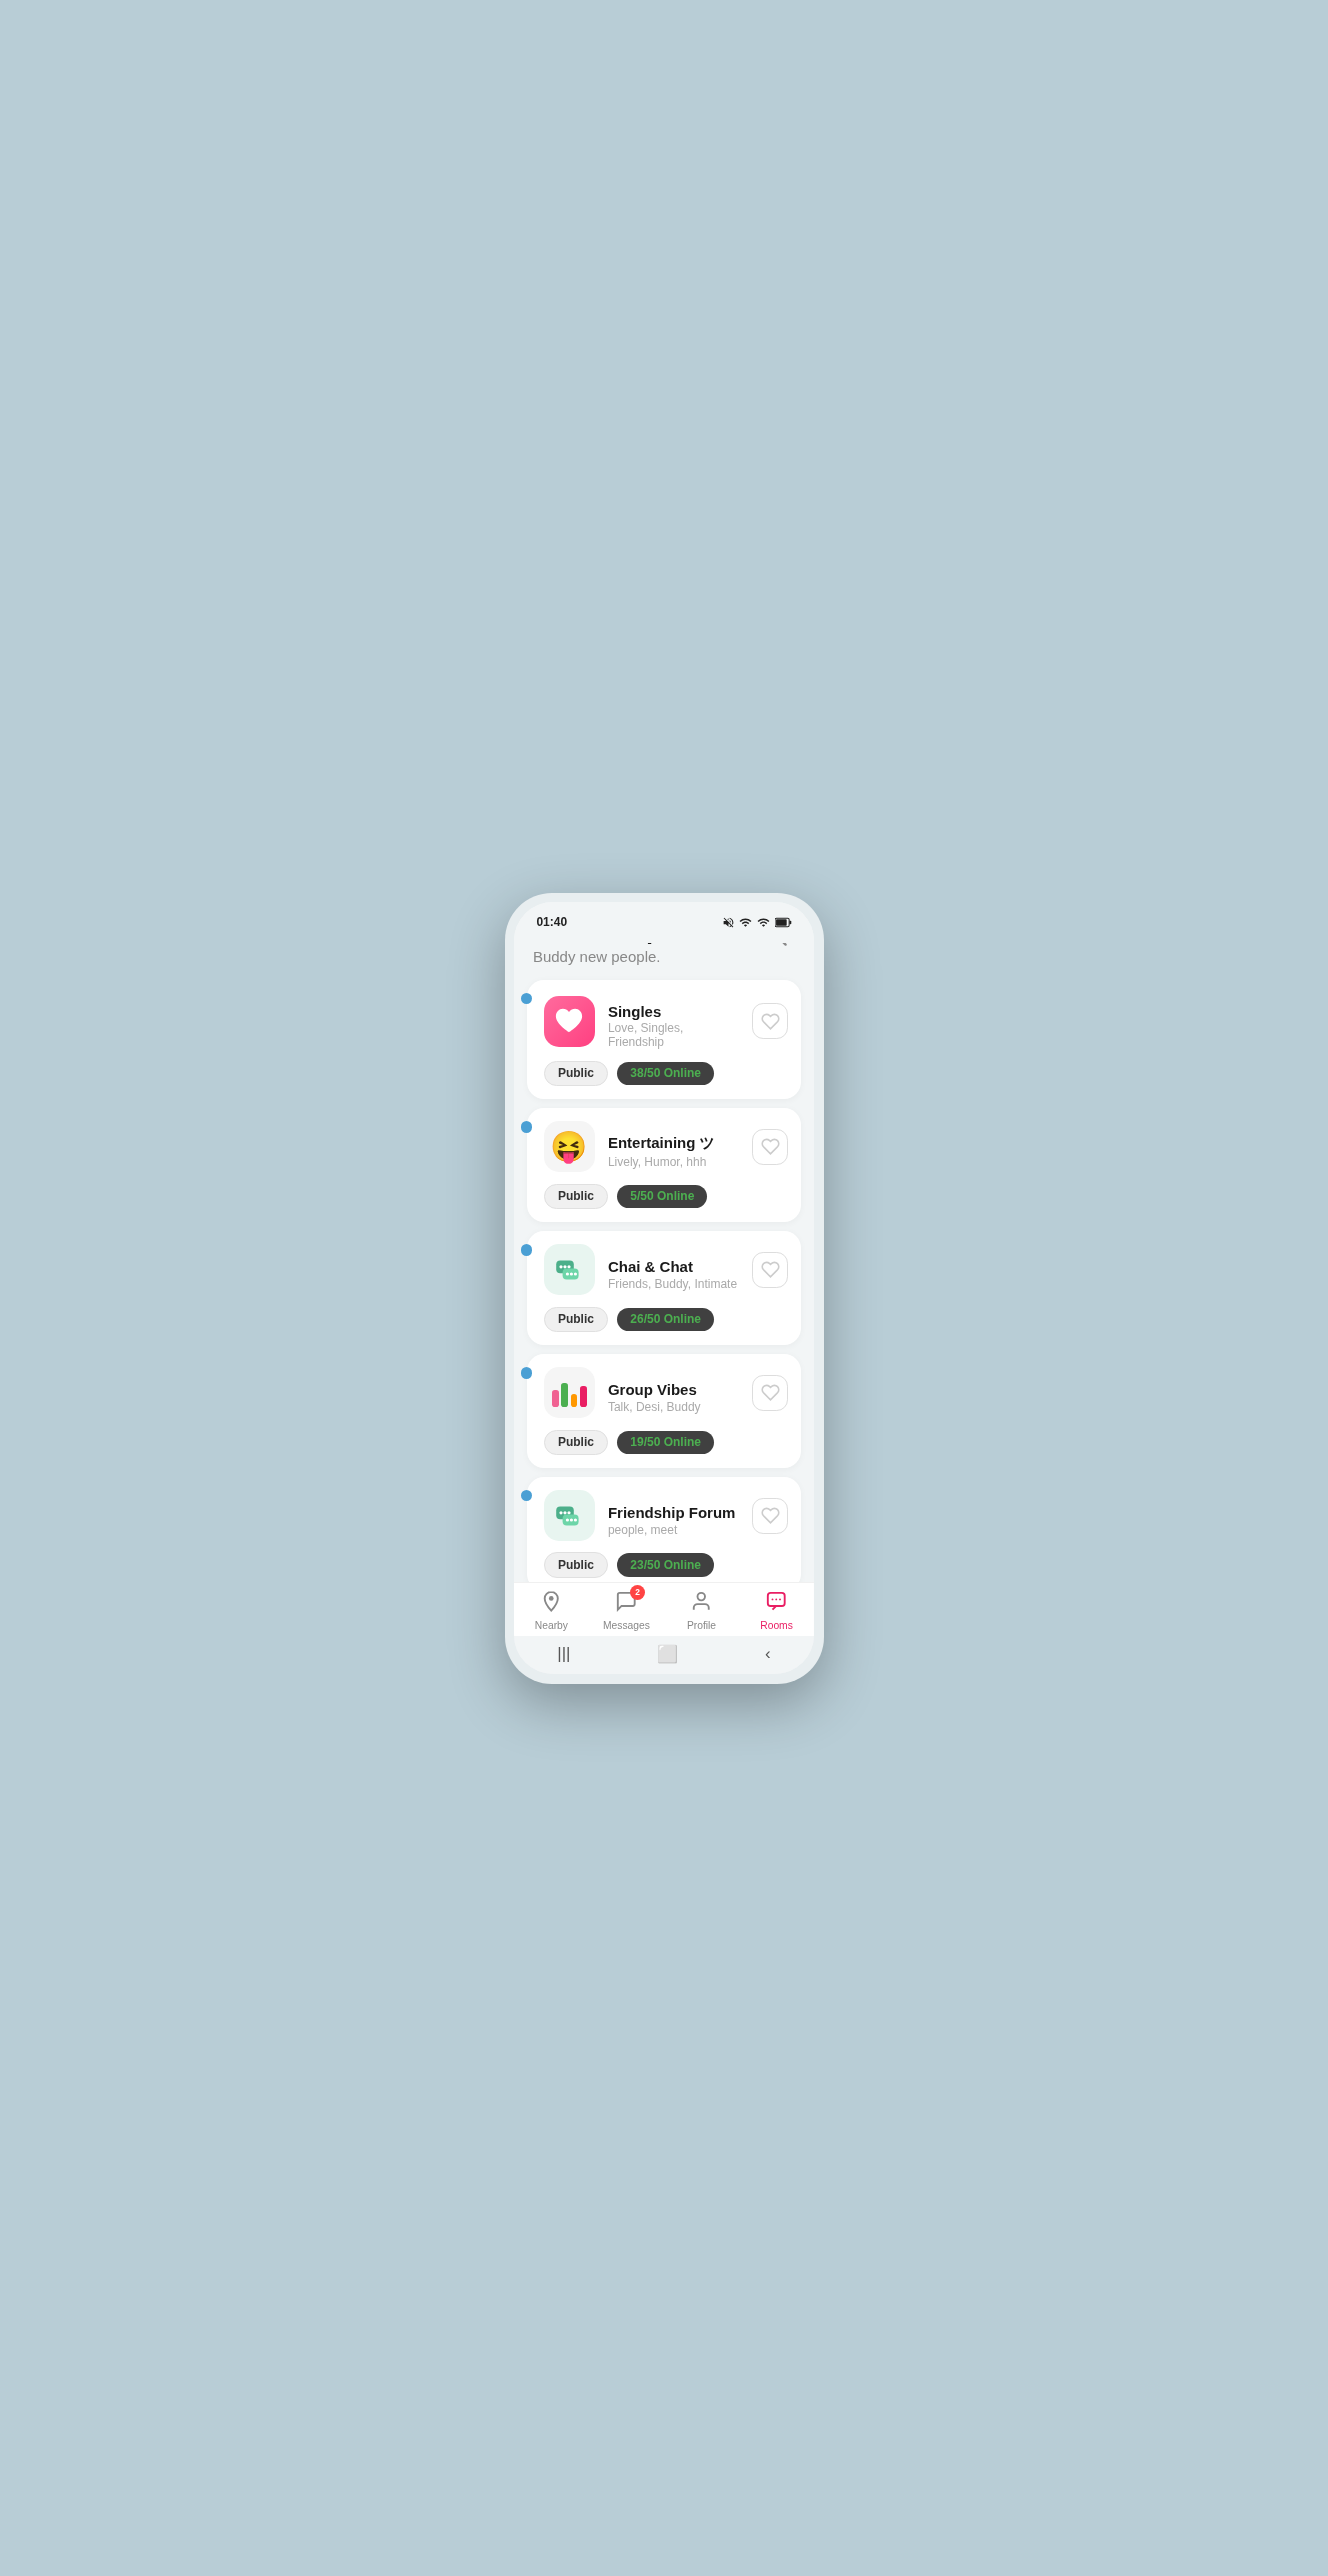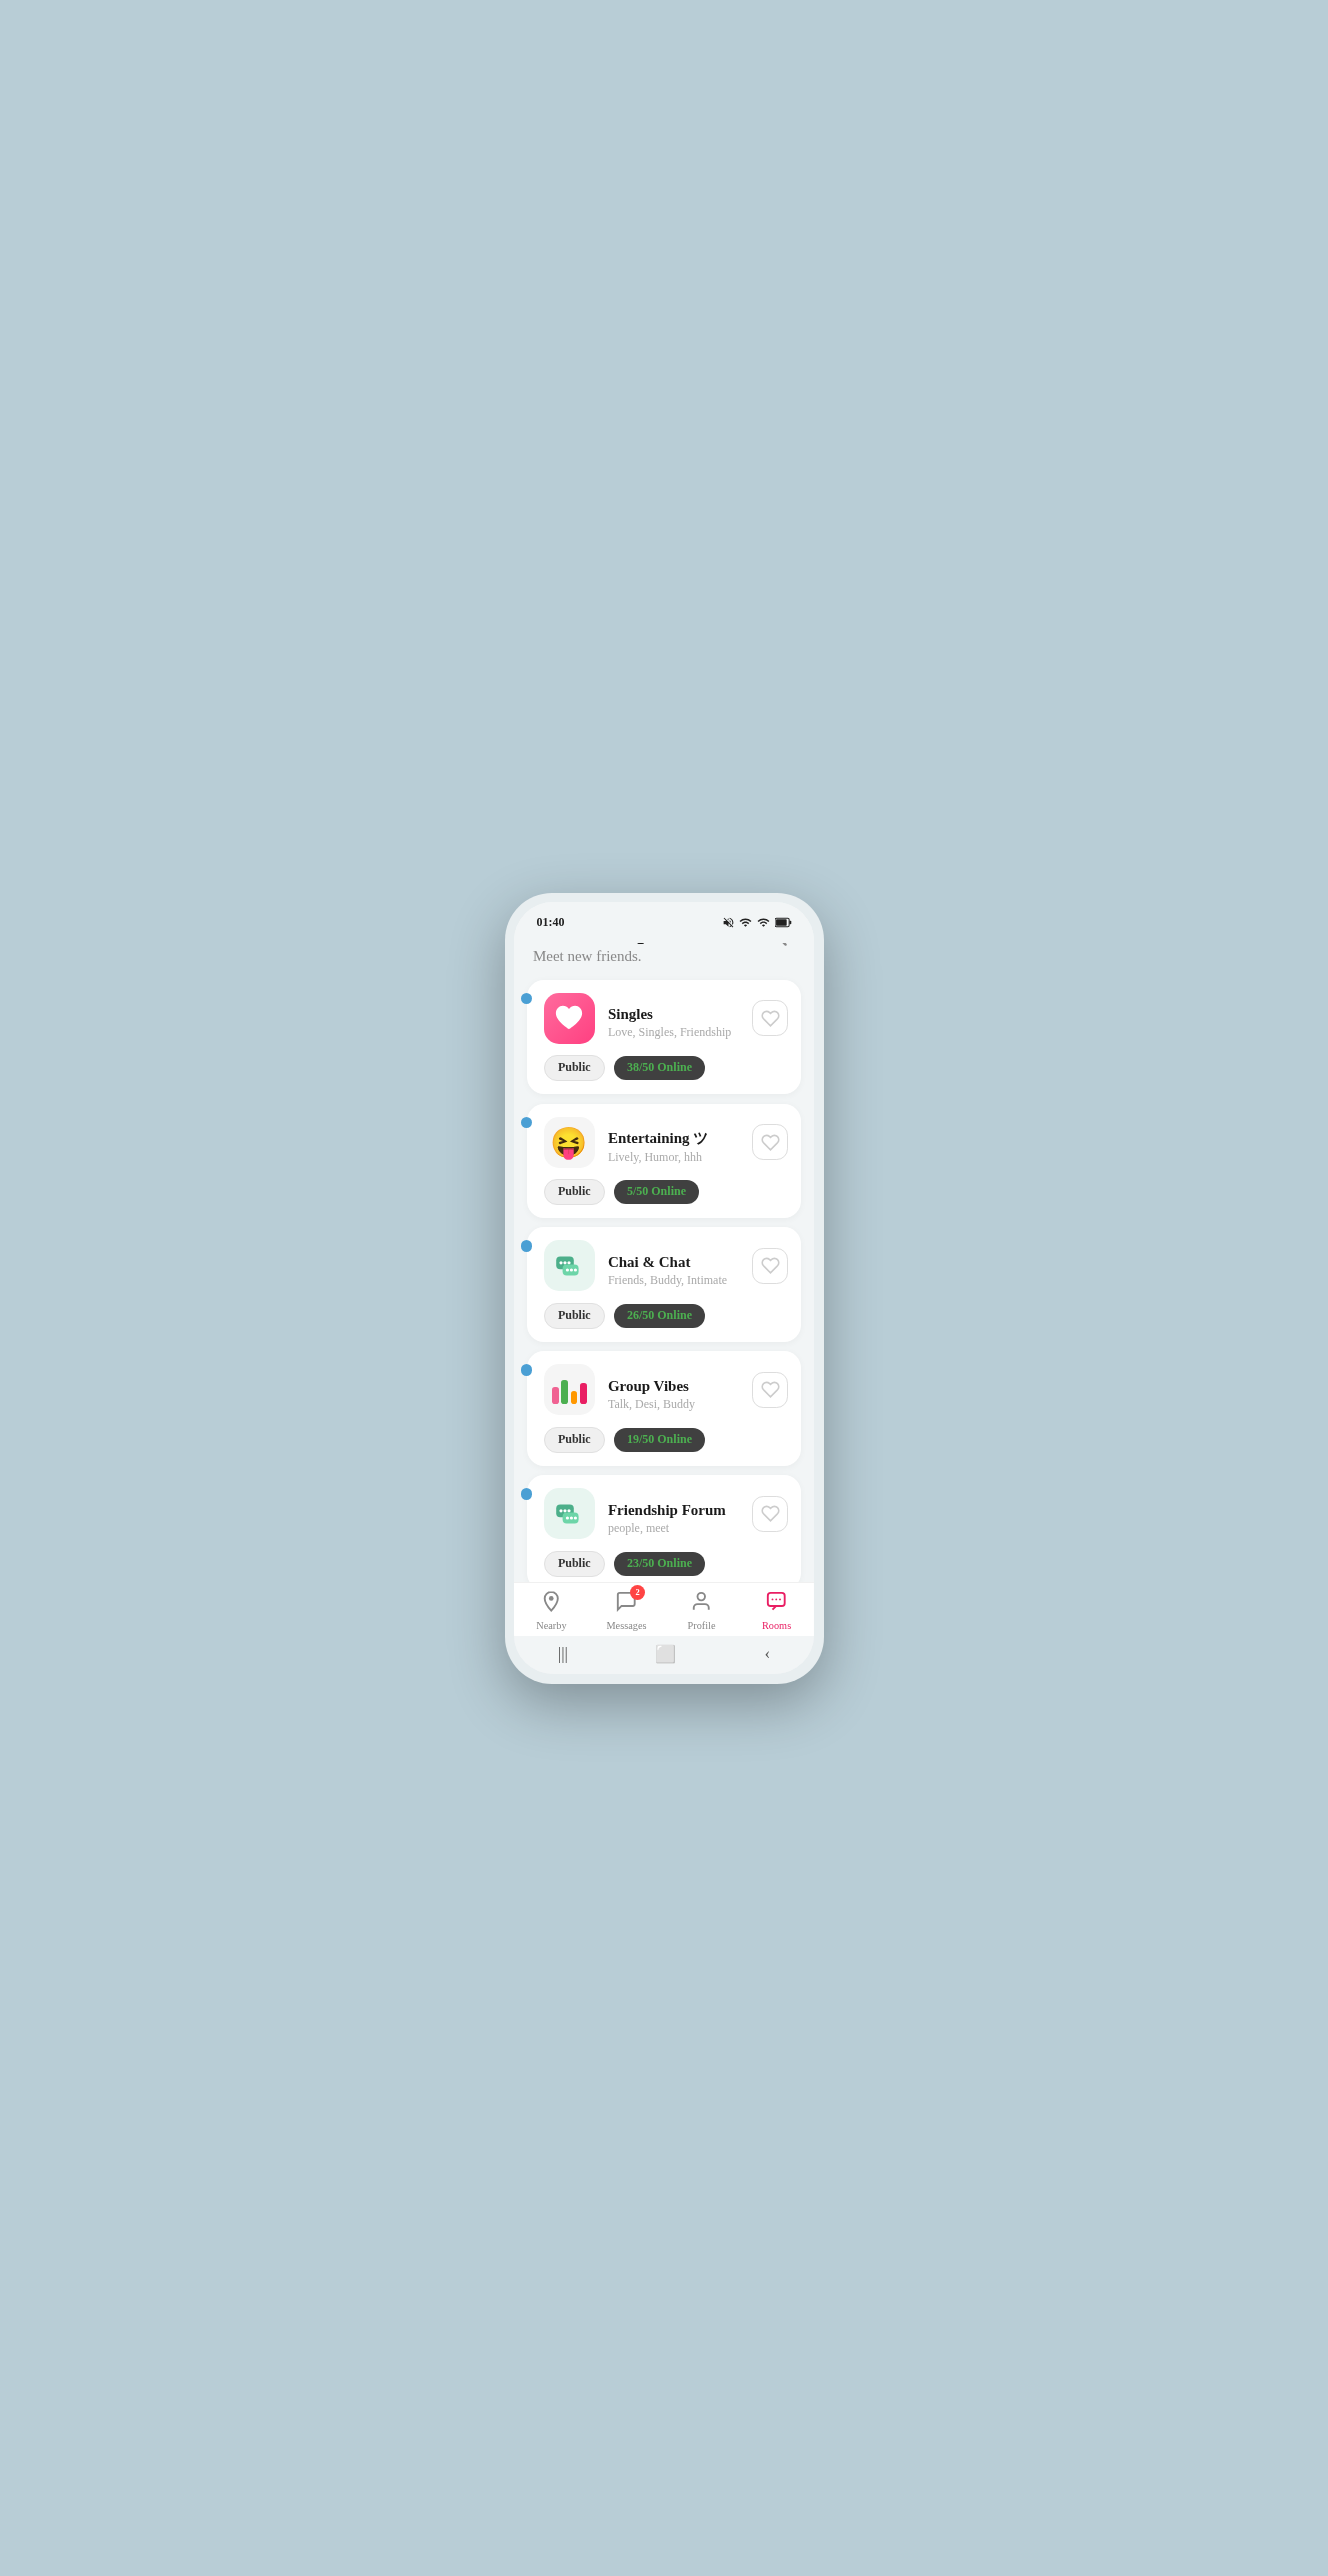--- a/index.html
+++ b/index.html
@@ -12,21 +12,20 @@
       font-family: -apple-system, BlinkMacSystemFont, 'Segoe UI', sans-serif;
     }
     .phone-outer {
       width: 319px;
       height: 791px;
       background: #e8eef0;
       border-radius: 47px;
       padding: 9.4px;
       box-shadow: 0 19px 56px rgba(0,0,0,0.3);
       position: relative;
-      font-family: Liberation Serif, serif;
     }
     .phone-inner {
       width: 100%;
       height: 100%;
       background: #f2f5f6;
       border-radius: 39px;
       overflow: hidden;
       display: flex;
       flex-direction: column;
       position: relative;
@@ -314,21 +313,21 @@
           <rect x="20.5" y="4.5" width="2.5" height="5" rx="1" fill="currentColor"></rect>
         </svg>
       </div>
     </div>
 
     <div class="screen-scroll">
 
       <div class="header">
         <div class="header-text">
           <h1>Join Group Chats</h1>
-          <p>Meet new friends.</p>
+          <p>Buddy new people.</p>
         </div>
         <button class="search-btn">
           <svg class="search-icon-svg" viewBox="0 0 24 24" fill="none" stroke="#888" stroke-width="2.5" stroke-linecap="round">
             <circle cx="11" cy="11" r="7"></circle>
             <line x1="16.5" y1="16.5" x2="22" y2="22"></line>
           </svg>
         </button>
       </div>
 
       <div class="group-list">

